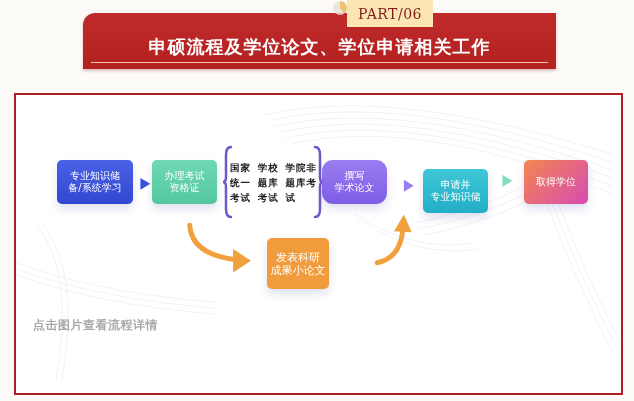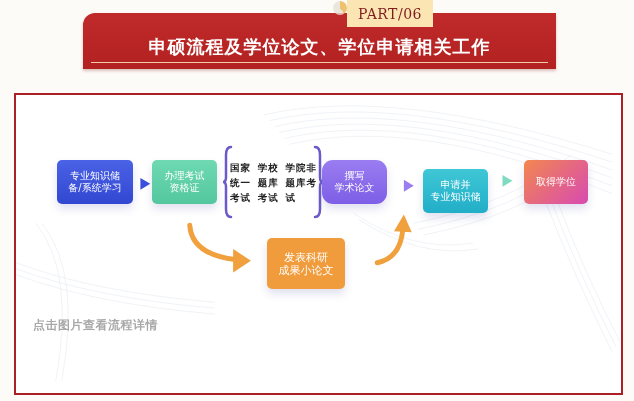--- a/index.html
+++ b/index.html
@@ -44,21 +44,21 @@
     font-size: 10px; line-height: 12px; text-align: center;
     display: flex; align-items: center; justify-content: center;
     flex-direction: column;
     box-shadow: 0 5px 8px rgba(90,90,180,0.18);
   }
   .n1 { left: 41px; top: 65px; width: 76px; height: 44px; background: linear-gradient(180deg,#4a62e6,#3247d1); }
   .n2 { left: 136px; top: 65px; width: 65px; height: 44px; background: linear-gradient(180deg,#6fd9b3,#53c79e); }
   .n4 { left: 306px; top: 65px; width: 65px; height: 44px; background: linear-gradient(180deg,#9a7df1,#7d5ee6); border-radius: 11px; }
   .n5 { left: 407px; top: 74px; width: 65px; height: 44px; background: linear-gradient(180deg,#3fc7d6,#22aec8); }
   .n6 { left: 508px; top: 65px; width: 64px; height: 44px; background: linear-gradient(135deg,#f2874f,#d84ab2); }
-  .n7 { left: 251px; top: 143px; width: 78px; height: 51px; background: #f09c3c; font-size: 11px; line-height: 13px; }
+  .n7 { left: 251px; top: 143px; width: 62px; height: 51px; background: #f09c3c; font-size: 11px; line-height: 13px; }
 
   .exams {
     position: absolute; left: 214px; top: 54px; width: 88px; height: 66px;
     display: flex; justify-content: center; align-items: center;
     font-size: 9.5px; line-height: 15px; color: #222; font-weight: bold; letter-spacing: 1px;
   }
   .brace { position: absolute; top: 50px; width: 10px; height: 74px; }
   .brace-left { left: 207px; }
   .brace-right { left: 297px; }
 

